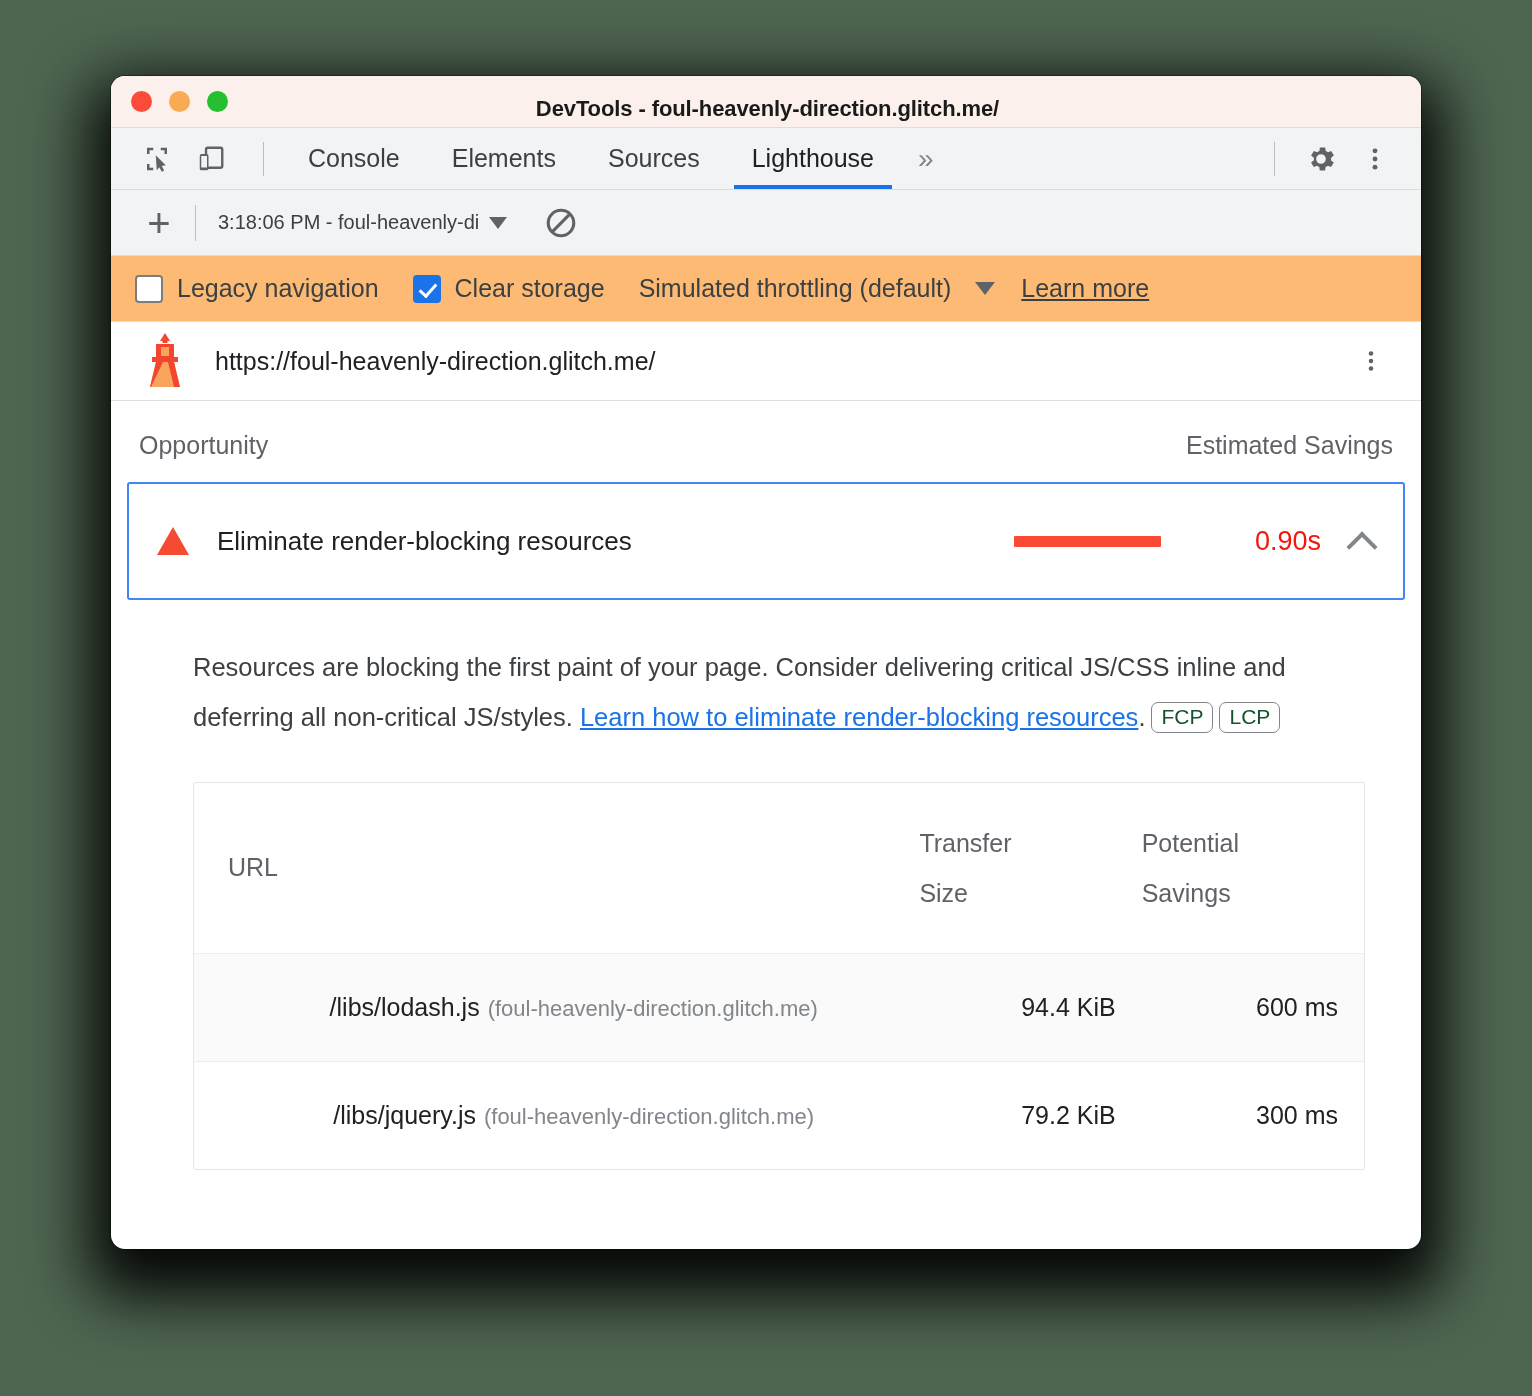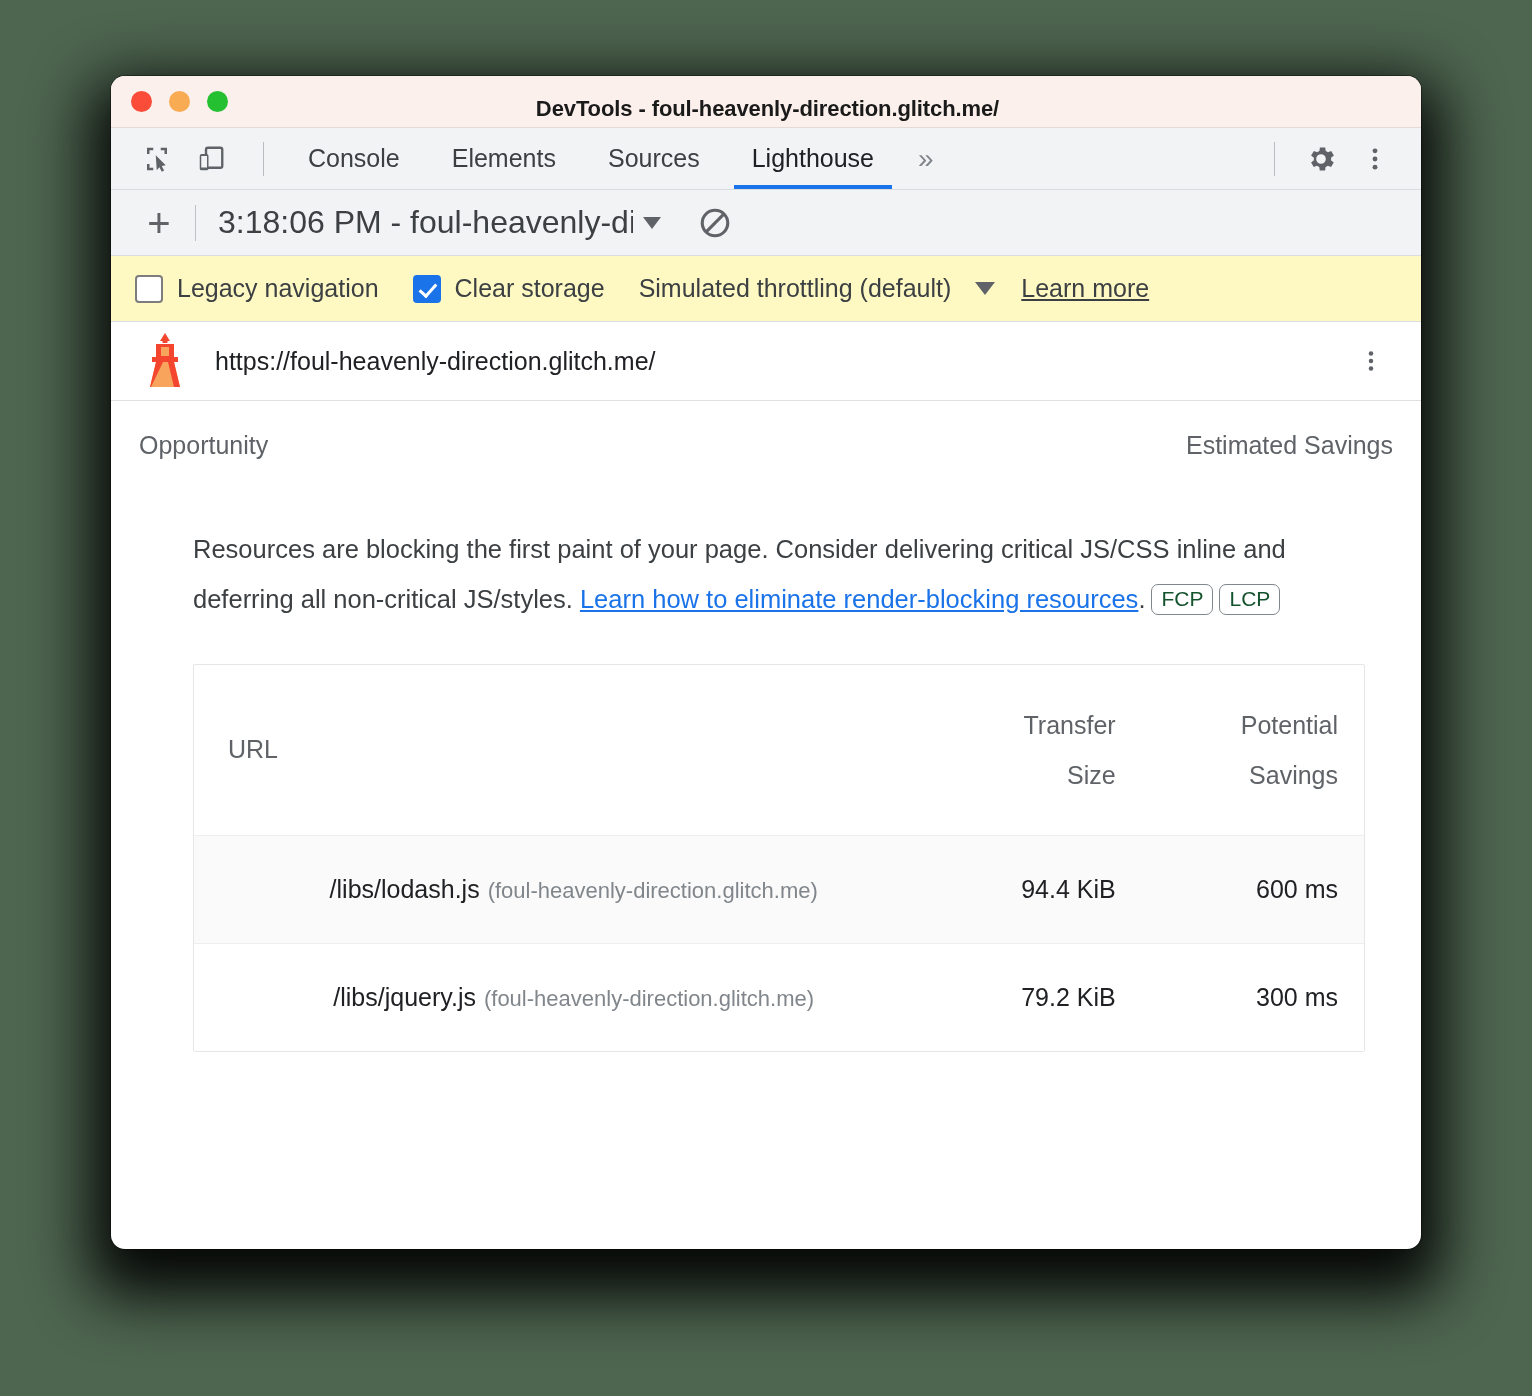--- a/index.html
+++ b/index.html
@@ -150,21 +150,21 @@
   .runbar .sep {
     width: 1px; height: 36px; background: #bdc1c6; margin: 0 22px 0 14px;
   }
   .run-select {
     display: flex;
     align-items: center;
     gap: 10px;
     max-width: 470px;
   }
   .run-select .label {
-    font-size: 32px;
+    font-size: 20px;
     color: #3c4043;
     white-space: nowrap;
     overflow: hidden;
     max-width: 415px;
     display: block;
   }
   .caret-down {
     width: 0; height: 0;
     border-left: 9px solid transparent;
     border-right: 9px solid transparent;
@@ -172,21 +172,21 @@
   }
   .clear-run {
     margin-left: 32px;
     width: 44px; height: 44px;
     display: flex; align-items: center; justify-content: center;
   }
 
   
   .settingsbar {
     height: 66px;
-    background: #fef9c3;
+    background: #fdba74;
     border-bottom: 1px solid #dadce0;
     display: flex;
     align-items: center;
     padding-left: 24px;
     gap: 0;
   }
   .opt {
     display: flex;
     align-items: center;
     gap: 14px;
@@ -367,21 +367,21 @@
     color: #5f6368;
     padding: 24px 0;
     vertical-align: middle;
   }
   thead th.url-h {
     text-align: left;
     padding-left: 34px;
     width: 62%;
   }
   thead th.num-h {
-    text-align: right;
+    text-align: left;
     width: 19%;
     padding-right: 26px;
     line-height: 50px;
   }
   thead th.num-h span { display: block; }
   thead tr { height: 170px; }
 
   tbody tr { height: 108px; }
   tbody tr.alt { background: #fafafa; }
   tbody tr.alt td { border-top: 1px solid #eceff1; border-bottom: 1px solid #eceff1; }
@@ -524,20 +524,27 @@
     </span>
   </div>
 
   <div class="report">
 
     <div class="col-head">
       <span class="opp">Opportunity</span>
       <span class="est">Estimated Savings</span>
     </div>
 
+    <div class="opportunity">
+      <span class="warn-tri"></span>
+      <span class="opp-title">Eliminate render-blocking resources</span>
+      <span class="opp-bar"></span>
+      <span class="opp-value">0.90s</span>
+      <span class="chev-up"></span>
+    </div>
 
     <p class="desc"><span>Resources are blocking the first paint of your page. Consider delivering critical JS/CSS inline and deferring all non-critical JS/styles. </span><a href="#">Learn how to eliminate render-blocking resources</a><span>.</span><span class="badge">FCP</span><span class="badge">LCP</span></p>
 
     <div class="tbl-wrap">
       <table>
         <thead>
           <tr>
             <th class="url-h">URL</th>
             <th class="num-h">
               <span>Transfer</span>

